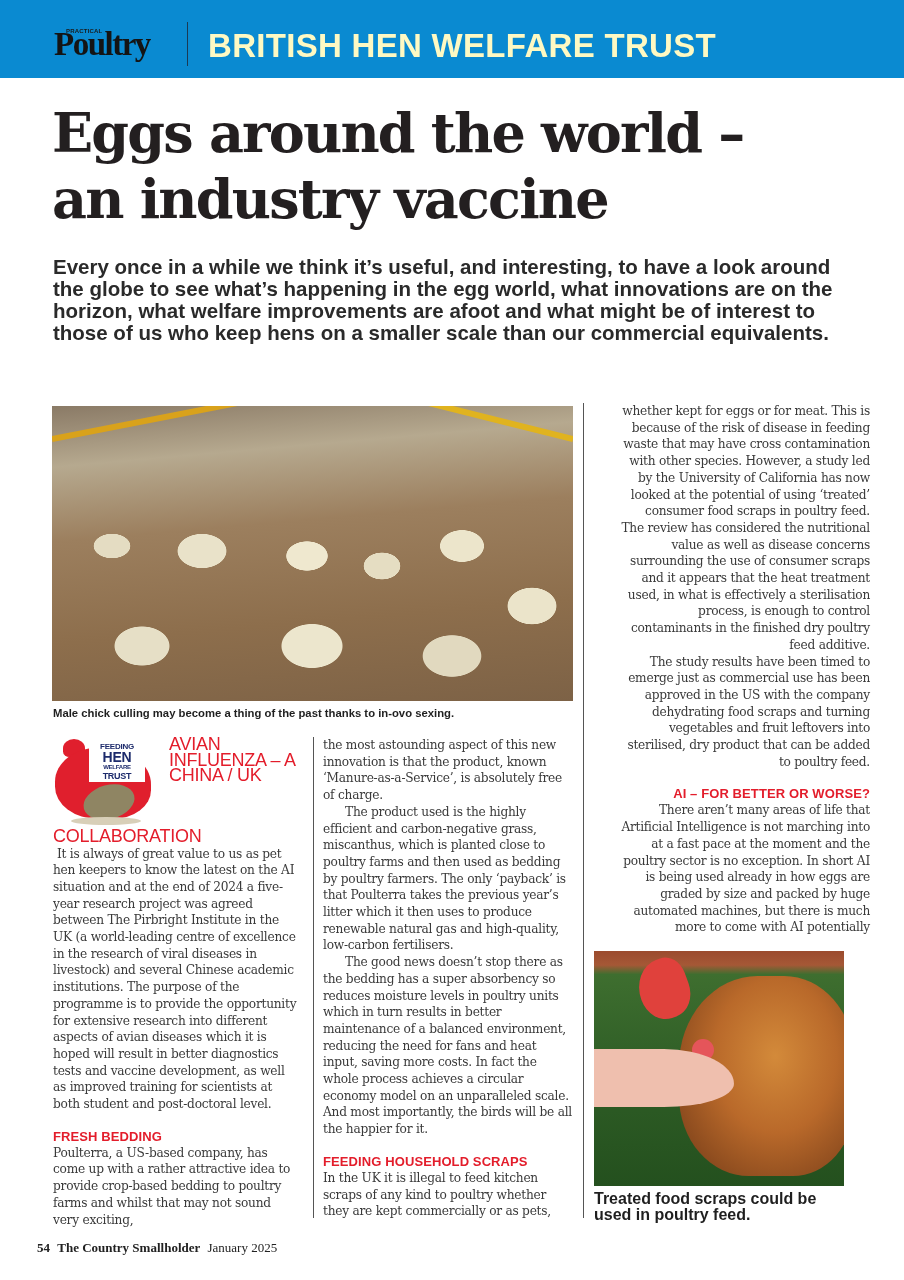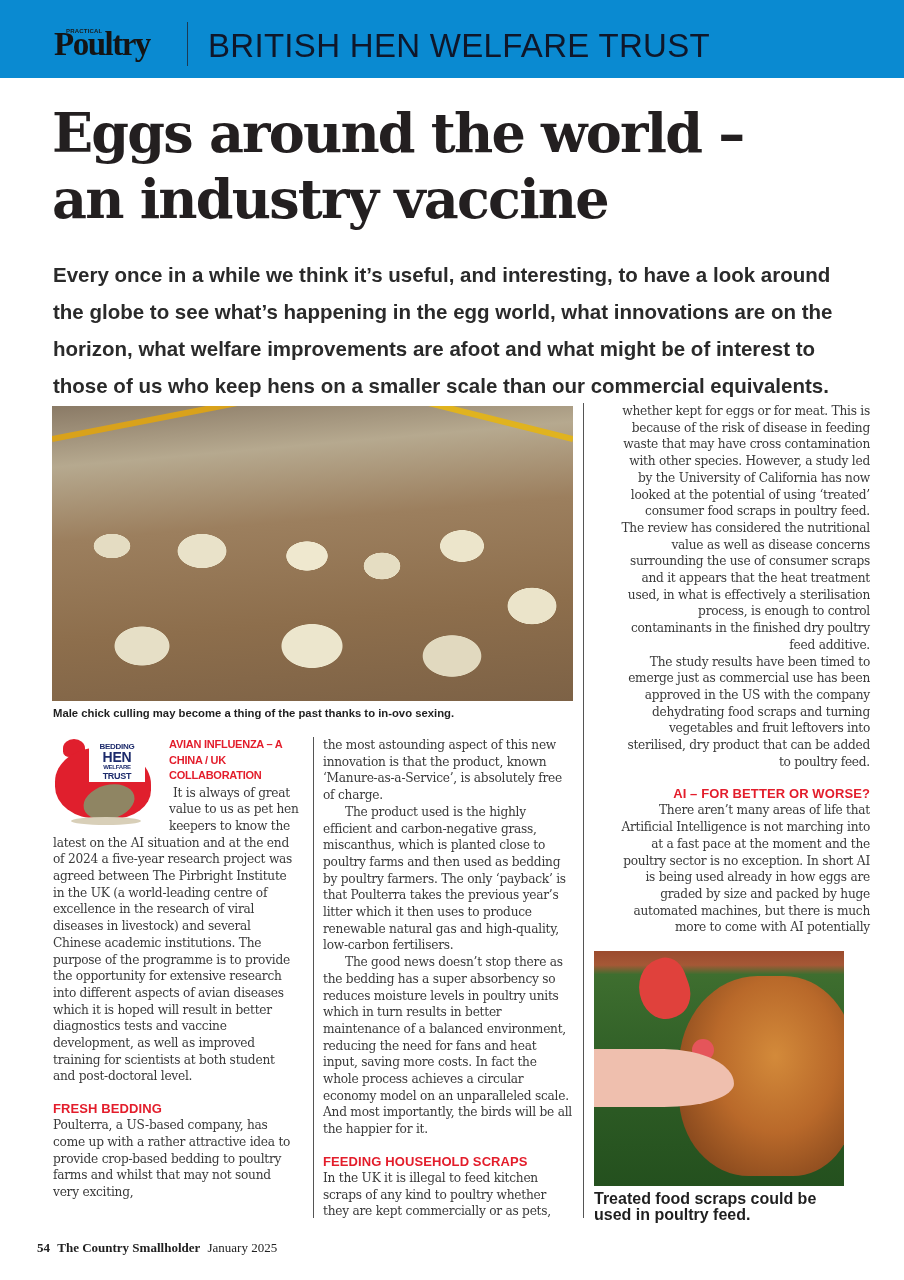--- a/index.html
+++ b/index.html
@@ -2,24 +2,24 @@
 <html><head>
 <meta charset="utf-8">
 <style>
   html, body { margin:0; padding:0; }
   body { width:904px; height:1280px; background:#ffffff; position:relative; overflow:hidden; font-family:"DejaVu Serif", serif; color:#2b2b2b; }
   .banner { position:absolute; left:0; top:0; width:904px; height:78px; background:#0a8ad1; }
   .brand { position:absolute; left:54px; top:22px; height:44px; }
   .brand-small { position:absolute; left:12px; top:6px; font-family:"Liberation Sans", sans-serif; font-size:6px; font-weight:bold; color:#1a1a1a; letter-spacing:0.2px; }
   .brand-main { position:absolute; left:0; top:4px; font-family:"Liberation Serif", serif; font-weight:bold; font-size:33px; color:#141414; letter-spacing:-1.5px; line-height:36px; }
   .brand-divider { position:absolute; left:187px; top:22px; width:1px; height:44px; background:#1a3a55; }
-  .banner-title { position:absolute; left:208px; top:24px; font-family:"Liberation Sans", sans-serif; font-weight:normal; font-size:33px; color:#0f172a; letter-spacing:0.3px; line-height:44px;text-align:right; }
+  .banner-title { position:absolute; left:208px; top:24px; font-family:"Liberation Sans", sans-serif; font-weight:bold; font-size:33px; color:#fef9c3; letter-spacing:0.3px; line-height:44px;text-align:right; }
 
   .headline { position:absolute; left:52px; top:100px; width:800px; font-family:"DejaVu Serif", serif; font-weight:bold; font-size:54px; line-height:66px; color:#231f20; letter-spacing:-1.8px; }
-  .standfirst { position:absolute; left:53px; top:256px; width:800px; font-family:"Liberation Sans", sans-serif; font-weight:bold; font-size:20.5px; line-height:37px; color:#2a2a2a; }
+  .standfirst { position:absolute; left:53px; top:256px; width:800px; font-family:"Liberation Sans", sans-serif; font-weight:bold; font-size:20.5px; line-height:22px; color:#2a2a2a; }
 
   .photo-chicks { position:absolute; left:52px; top:406px; width:521px; height:295px; overflow:hidden;
     background:
       radial-gradient(ellipse 40px 28px at 150px 145px, #e9e2c9 60%, transparent 62%),
       radial-gradient(ellipse 34px 24px at 255px 150px, #efe8cf 60%, transparent 62%),
       radial-gradient(ellipse 30px 22px at 330px 160px, #e5ddc2 60%, transparent 62%),
       radial-gradient(ellipse 36px 26px at 410px 140px, #ece5cb 60%, transparent 62%),
       radial-gradient(ellipse 45px 32px at 90px 240px, #e6dfc6 60%, transparent 62%),
       radial-gradient(ellipse 50px 36px at 260px 240px, #ece6cd 60%, transparent 62%),
       radial-gradient(ellipse 48px 34px at 400px 250px, #e1d9bf 60%, transparent 62%),
@@ -42,21 +42,21 @@
   .logo { float:left; width:108px; height:90px; margin:0 8px 2px 0; position:relative; }
   .logo .hen { position:absolute; left:2px; top:10px; width:96px; height:72px; background:#e01f2d; border-radius:48% 52% 40% 45%; }
   .logo .comb { position:absolute; left:10px; top:2px; width:22px; height:18px; background:#e01f2d; border-radius:50% 50% 30% 30%; }
   .logo .egg { position:absolute; left:30px; top:48px; width:52px; height:34px; background:#8f8563; border-radius:50%; transform:rotate(-15deg); }
   .logo .shadow { position:absolute; left:18px; top:80px; width:70px; height:8px; background:#d8cfb8; border-radius:50%; }
   .logo .txt { position:absolute; left:36px; top:4px; width:56px; text-align:center; font-family:"Liberation Sans", sans-serif; font-weight:bold; color:#1c2a6b; background:#ffffff; padding:1px 0; }
   .logo .t1 { font-size:8px; line-height:9px; }
   .logo .t2 { font-size:14px; line-height:13px; }
   .logo .t3 { font-size:6px; line-height:7px; }
   .logo .t4 { font-size:9px; line-height:10px; }
-  .logo-head { font-family:"Liberation Sans", sans-serif; font-weight:bold; font-size:11px; line-height:15.5px; color:#e31d2b; margin:0 0 1px 0; }
+  .logo-head { font-family:"Liberation Sans", sans-serif; font-weight:normal; font-size:18px; line-height:15.5px; color:#e31d2b; margin:0 0 1px 0; }
 
   .col-rule { position:absolute; left:583px; top:403px; width:1px; height:815px; background:#555; }
   .col-rule-2 { position:absolute; left:313px; top:737px; width:1px; height:481px; background:#555; }
 
   .photo-hen { position:absolute; left:594px; top:951px; width:250px; height:235px; overflow:hidden;
     background: linear-gradient(180deg, #9b4b2e 0%, #a55836 6%, #3e6e2f 10%, #2f5e26 50%, #24501e 100%); }
   .photo-hen .body { position:absolute; left:85px; top:25px; width:175px; height:200px; background:radial-gradient(ellipse at 55% 40%, #d38a3a 0%, #b9692a 45%, #8a4a1e 80%); border-radius:45% 40% 35% 40%; }
   .photo-hen .comb { position:absolute; left:45px; top:8px; width:50px; height:60px; background:#e0413c; border-radius:60% 40% 50% 50%; transform:rotate(-20deg); }
   .photo-hen .wattle { position:absolute; left:98px; top:88px; width:22px; height:22px; background:#e5555a; border-radius:50%; }
   .photo-hen .hand { position:absolute; left:0; top:98px; width:140px; height:58px; background:#efbfae; border-radius:0 50% 50% 0 / 0 60% 40% 0; }
@@ -95,21 +95,21 @@
 <div class="col-rule-2"></div>
 <div class="col-rule"></div>
 
 <div class="col col1">
   <div class="logo">
     <div class="comb"></div>
     <div class="hen"></div>
     <div class="egg"></div>
     <div class="shadow"></div>
     <div class="txt">
-      <div class="t1">BEDDING</div>
+      <div class="t1">FEEDING</div>
       <div class="t2">HEN</div>
       <div class="t3">WELFARE</div>
       <div class="t4">TRUST</div>
     </div>
   </div>
   <div class="logo-head">AVIAN INFLUENZA – A CHINA / UK COLLABORATION</div>
   <p style="text-indent:4px;">It is always of great value to us as pet hen keepers to know the latest on the AI situation and at the end of 2024 a five-year research project was agreed between The Pirbright Institute in the UK (a world-leading centre of excellence in the research of viral diseases in livestock) and several Chinese academic institutions.  The purpose of the programme is to provide the opportunity for extensive research into different aspects of avian diseases which it is hoped will result in better diagnostics tests and vaccine development, as well as improved training for scientists at both student and post-doctoral level.</p>
   <div style="height:16px;"></div>
   <h3>FRESH BEDDING</h3>
   <p>Poulterra, a US-based company, has come up with a rather attractive idea to provide crop-based bedding to poultry farms and whilst that may not sound very exciting,</p>

